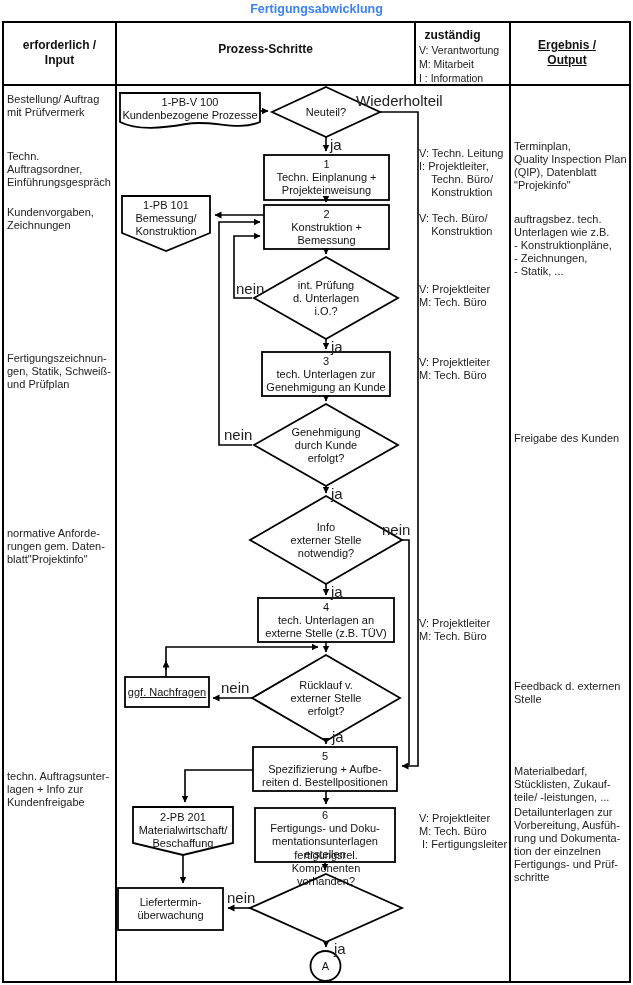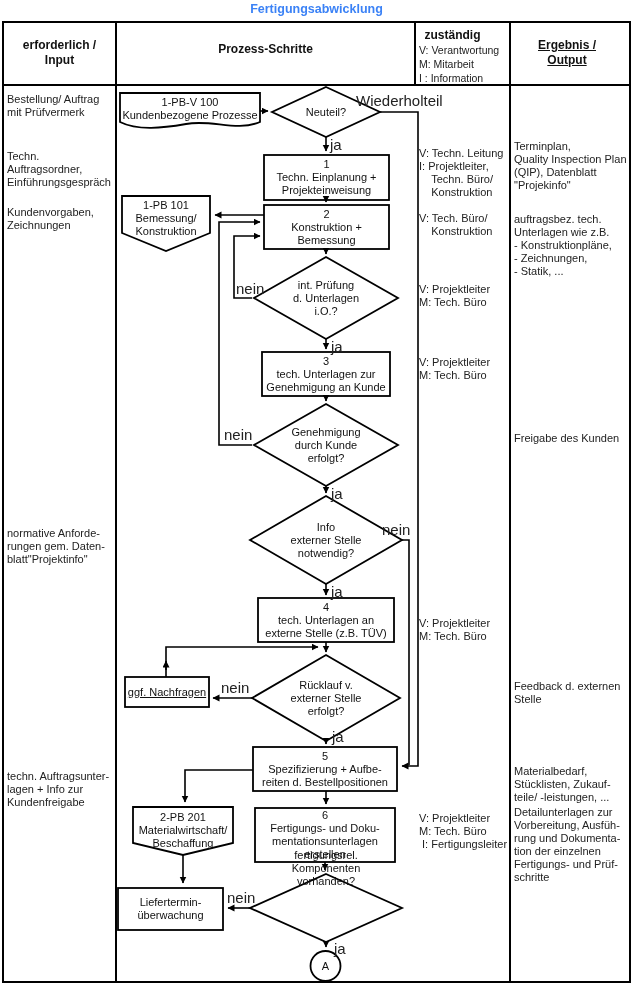--- a/index.html
+++ b/index.html
@@ -95,20 +95,23 @@
 I : Information</div>
   <div class="hdr" style="left:511px;top:38px;width:112px;text-decoration:underline;">Ergebnis /
 Output</div>
 
   <div class="cell" style="left:7px;top:93px;width:108px;">Bestellung/ Auftrag
 mit Prüfvermerk</div>
   <div class="cell" style="left:7px;top:150px;width:108px;">Techn. Auftragsordner,
 Einführungsgespräch</div>
   <div class="cell" style="left:7px;top:206px;width:108px;">Kundenvorgaben,
 Zeichnungen</div>
+  <div class="cell" style="left:7px;top:352px;width:108px;">Fertigungszeichnun-
+gen, Statik, Schweiß-
+und Prüfplan</div>
   <div class="cell" style="left:7px;top:527px;width:108px;">normative Anforde-
 rungen gem. Daten-
 blatt"Projektinfo"</div>
   <div class="cell" style="left:7px;top:770px;width:108px;">techn. Auftragsunter-
 lagen + Info zur
 Kundenfreigabe</div>
 
   <div class="cell" style="left:419px;top:147px;width:90px;">V: Techn. Leitung
 I: Projektleiter,
     Techn. Büro/

